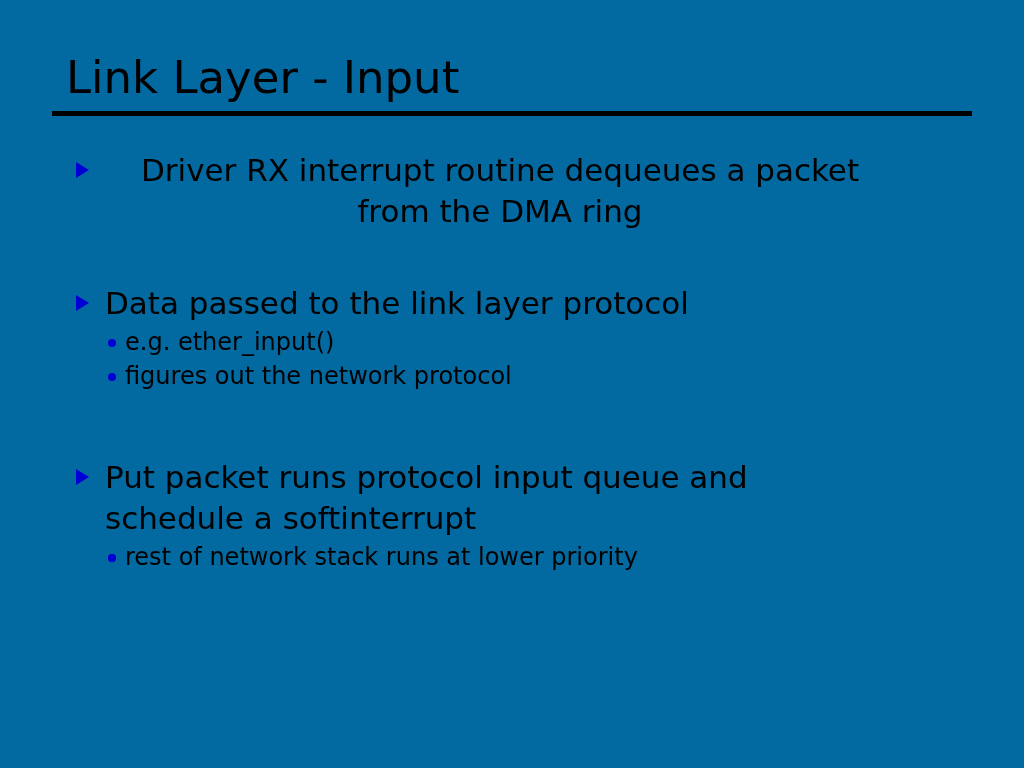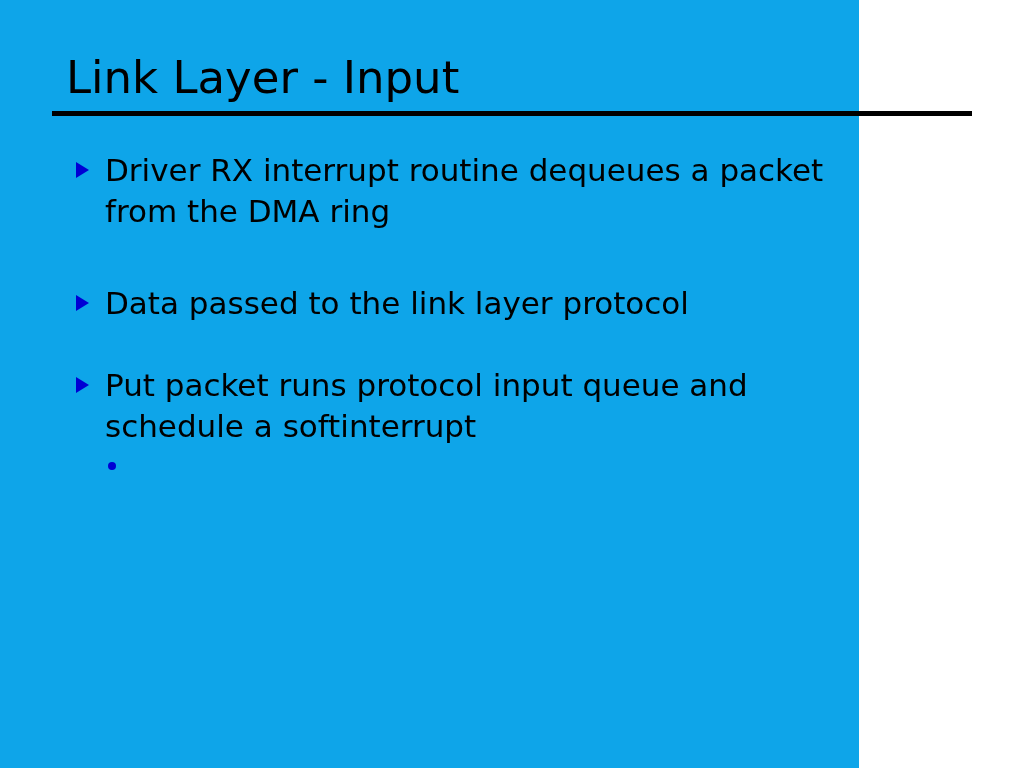--- a/index.html
+++ b/index.html
@@ -9,23 +9,23 @@
   }
   body {
     width: 1024px;
     height: 768px;
     background: #ffffff;
     font-family: "DejaVu Sans", sans-serif;
     overflow: hidden;
   }
   .slide {
     position: relative;
-    width: 859px;
+    width: 1024px;
     height: 768px;
-    background: #0ea5e9;
+    background: #0369a1;
   }
 
   
   .title-block {
     position: absolute;
     left: 52px;
     top: 50px;
     width: 920px;
   }
   .slide-title {
@@ -95,22 +95,22 @@
     left: 42px;
     top: 14px;
     width: 8px;
     height: 8px;
     border-radius: 50%;
     background: #0000d4;
   }
 
   
   .group { margin-bottom: 0; }
-  .group.g1 { margin-bottom: 51px; }
-  .group.g2 { margin-bottom: 41px; }
+  .group.g1 { margin-bottom: 51px; text-align: center; }
+  .group.g2 { margin-bottom: 64px; }
 </style>
 </head>
 <body>
 
 <div class="slide">
 
   <div class="title-block">
     <h1 class="slide-title">Link Layer - Input</h1>
   </div>
   <div class="title-rule"></div>
@@ -122,28 +122,42 @@
         <span class="tri-icon"></span>
         <span class="lvl1-text">Driver RX interrupt routine dequeues a packet from the DMA ring</span>
       </div>
     </div>
 
     <div class="group g2">
       <div class="lvl1">
         <span class="tri-icon"></span>
         <span class="lvl1-text">Data passed to the link layer protocol</span>
       </div>
+      <ul class="sublist">
+        <li class="lvl2">
+          <span class="dot-icon"></span>
+          <span>e.g. ether_input()</span>
+        </li>
+        <li class="lvl2">
+          <span class="dot-icon"></span>
+          <span>figures out the network protocol</span>
+        </li>
+      </ul>
     </div>
 
     <div class="group g3">
       <div class="lvl1">
         <span class="tri-icon"></span>
         <span class="lvl1-text">Put packet runs protocol input queue and schedule a softinterrupt</span>
       </div>
       <ul class="sublist">
         <li class="lvl2">
           <span class="dot-icon"></span>
         </li>
+        <li class="lvl2">
+          <span class="dot-icon"></span>
+          <span>rest of network stack runs at lower priority</span>
+        </li>
       </ul>
     </div>
 
   </div>
 </div>
 
 </body></html>

